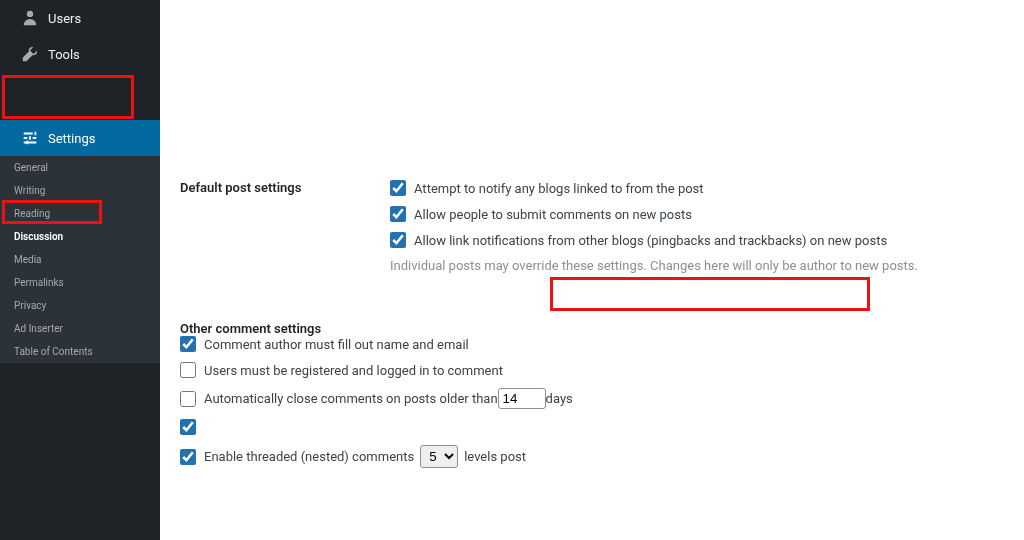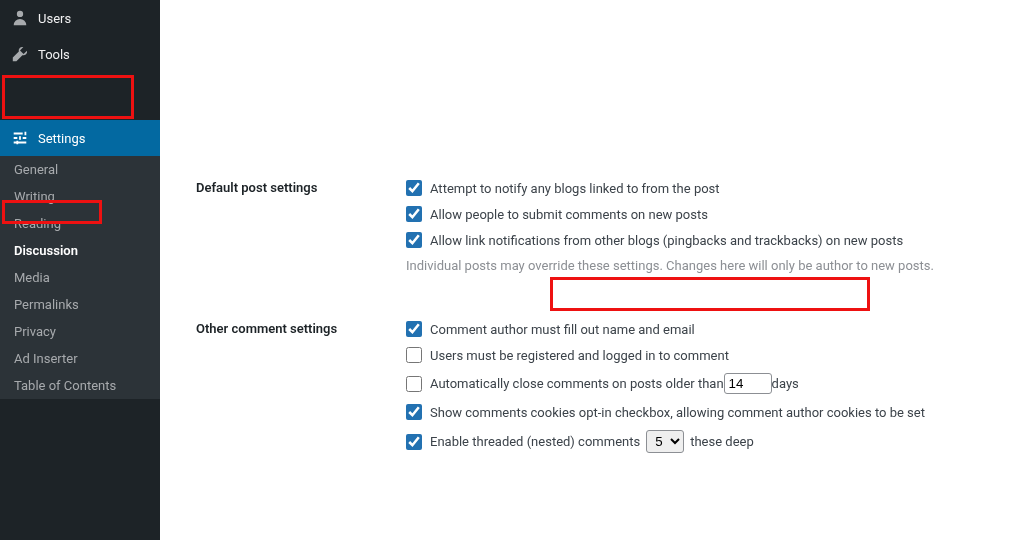--- a/index.html
+++ b/index.html
@@ -20,21 +20,21 @@
   
   .sidebar {
     width: 160px;
     background: #1d2327;
     color: #f0f0f1;
     flex-shrink: 0;
   }
   .menu-item {
     display: flex;
     align-items: center;
-    padding: 8px 10px;
+    padding: 8px 20px;
     color: #f0f0f1;
     cursor: pointer;
     position: relative;
   }
   .menu-item .icon {
     width: 20px;
     height: 20px;
     margin-right: 8px;
     display: inline-flex;
     align-items: center;
@@ -56,21 +56,21 @@
     border: 8px solid transparent;
     border-right-color: #f1f1f1;
   }
   .submenu {
     background: #2c3338;
   }
   .submenu-item {
     padding: 6px 12px 6px 14px;
     color: #a7aaad;
     cursor: pointer;
-    font-size: 13px;
+    font-size: 10px;
   }
   .submenu-item.current {
     color: #fff;
     font-weight: 600;
   }
   
   .hl-menu {
     position: absolute;
     border: 3px solid #e11;
     pointer-events: none;
@@ -84,25 +84,26 @@
   
   .content {
     flex: 1;
     background: #fff;
     padding: 20px 0 0 0;
     overflow: hidden;
     position: relative;
   }
   .section {
     display: flex;
-    padding: 10px 36px;
+    padding: 10px 20px;
     margin-top: 150px;
   }
   .section + .section {
     margin-top: 20px;
+    flex-direction: column;
   }
   .section-label {
     width: 210px;
     font-weight: 600;
     color: #1d2327;
     flex-shrink: 0;
   }
   .section-body {
     flex: 1;
   }
@@ -227,28 +228,27 @@
           <span>Users must be registered and logged in to comment</span>
         </label>
         <label class="opt">
           <input type="checkbox" style="">
           <span>Automatically close comments on posts older than</span>
           <input type="text" value="14" style="">
           <span>days</span>
         </label>
         <label class="opt">
           <input type="checkbox" checked="" style="">
-          <span>Show comments cookies opt-in checkbox, allowing comment author cookies to be set</span>
         </label>
         <label class="opt">
           <input type="checkbox" checked="" style="">
           <span>Enable threaded (nested) comments</span>
           <select>
             <option>5</option>
           </select>
-          <span>these deep</span>
+          <span>levels post</span>
         </label>
       </div>
     </div>
 
     <div class="hl-opt"></div>
   </div>
 </div>
 
 </body></html>

